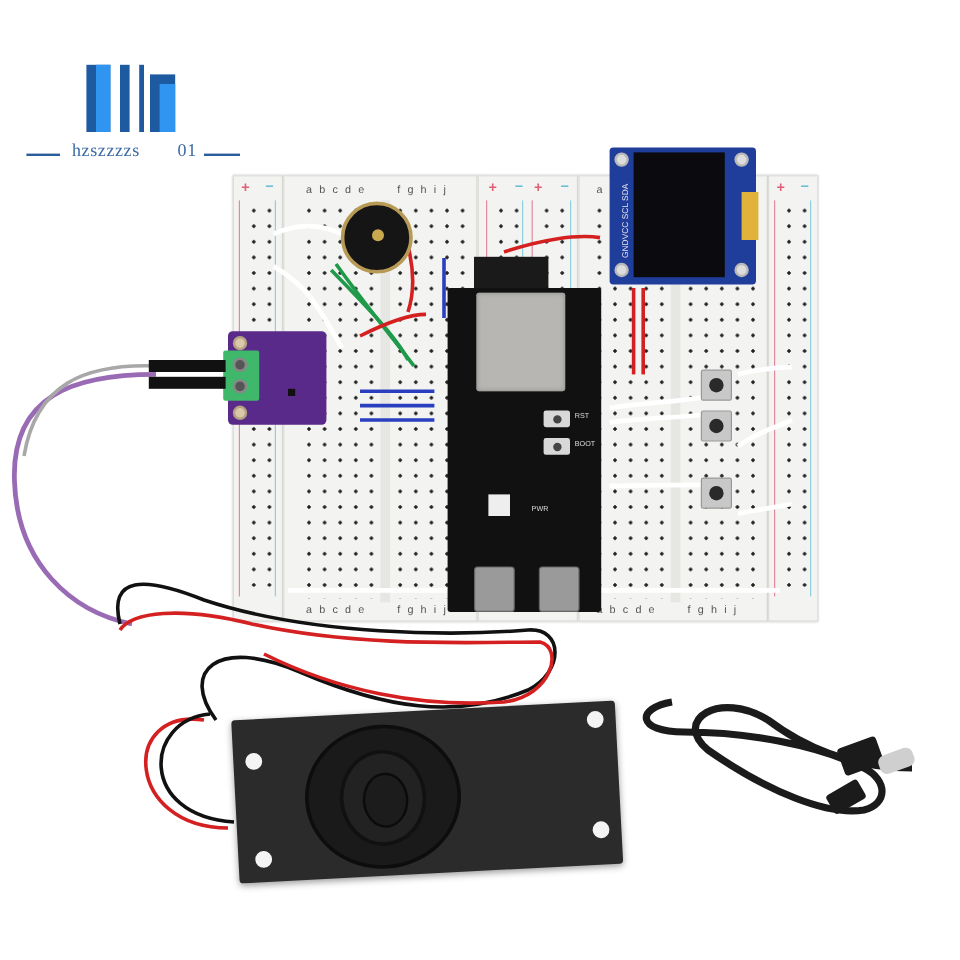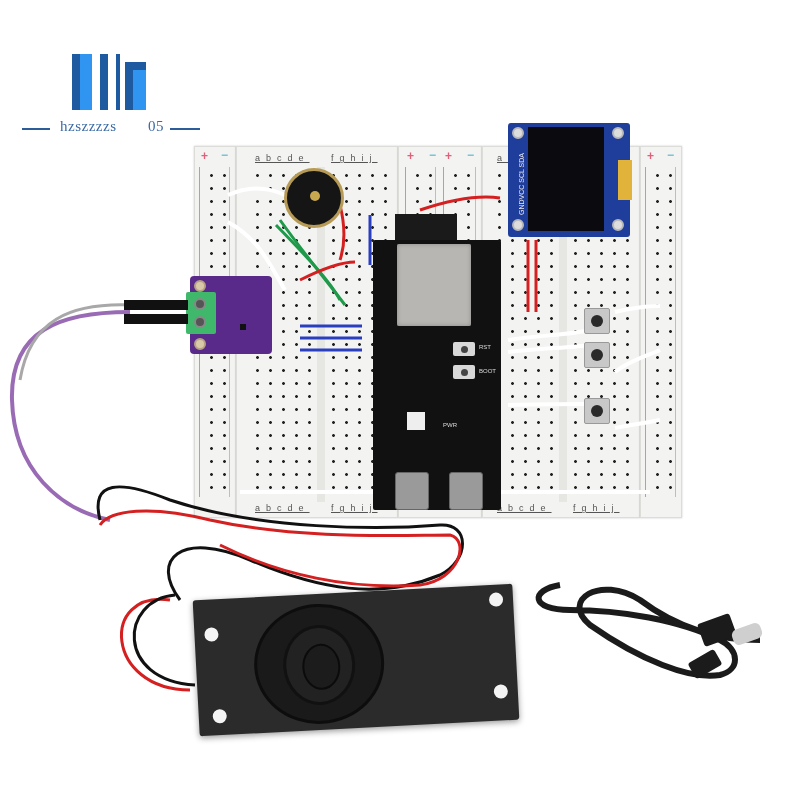--- a/index.html
+++ b/index.html
@@ -9,21 +9,21 @@
   .wm-bar{position:absolute;background:#1e5aa0;}
   .wm-bar-light{position:absolute;background:#2f95f0;}
   .wm-line{position:absolute;height:2px;background:#2a5d9a;top:128px;}
   .wm-text{position:absolute;top:118px;font-family:"Liberation Serif",serif;font-size:15px;color:#3b6aa5;letter-spacing:0.5px;}
   
   .bb{position:absolute;background:#f3f3f1;border:1px solid #dcdcd8;box-shadow:0 0 2px #ccc;}
   .rail-line-red{position:absolute;width:1px;background:#e08aa0;}
   .rail-line-blue{position:absolute;width:1px;background:#8fd0e0;}
   .holes{position:absolute;background-image:radial-gradient(#222 1.2px, transparent 1.6px);background-size:13px 13px;}
   .channel{position:absolute;background:#e6e6e3;}
-  .colhdr{position:absolute;font-size:9px;color:#555;letter-spacing:6px;text-decoration:underline;}
+  .colhdr{position:absolute;font-size:9px;color:#555;letter-spacing:6px;}
   .plus{position:absolute;color:#e0607a;font-size:12px;font-weight:bold;}
   .minus{position:absolute;color:#6bc0d8;font-size:12px;font-weight:bold;}
   
   .oled-pcb{position:absolute;background:#1f3d9a;border-radius:3px;}
   .oled-screen{position:absolute;background:#0b0b0f;}
   .oled-hole{position:absolute;width:12px;height:12px;border-radius:50%;background:#ddd;border:2px solid #b9b9b9;box-sizing:border-box;}
   .oled-label{position:absolute;color:#e6e6f0;font-size:7px;transform:rotate(-90deg);transform-origin:left top;white-space:nowrap;}
   
   .esp{position:absolute;background:#111;border-radius:2px;}
   .esp-ant{position:absolute;background:#1a1a1a;}
@@ -52,21 +52,21 @@
 
 <div>
   <div class="wm-bar" style="left:72px;top:54px;width:20px;height:56px;"></div>
   <div class="wm-bar-light" style="left:80px;top:54px;width:12px;height:56px;"></div>
   <div class="wm-bar" style="left:100px;top:54px;width:8px;height:56px;"></div>
   <div class="wm-bar" style="left:116px;top:54px;width:4px;height:56px;"></div>
   <div class="wm-bar" style="left:125px;top:62px;width:21px;height:48px;"></div>
   <div class="wm-bar-light" style="left:133px;top:70px;width:13px;height:40px;"></div>
   <div class="wm-line" style="left:22px;width:28px;"></div>
   <span class="wm-text" style="left:60px;">hzszzzzs</span>
-  <span class="wm-text" style="left:148px;">05</span>
+  <span class="wm-text" style="left:148px;">01</span>
   <div class="wm-line" style="left:170px;width:30px;"></div>
 </div>
 
 <div>
 
   <div class="bb" style="left:194px;top:146px;width:40px;height:370px;">
     <span class="plus" style="left:6px;top:2px;">+</span>
     <span class="minus" style="left:26px;top:1px;">−</span>
     <div class="rail-line-red" style="left:4px;top:20px;height:330px;"></div>
     <div class="rail-line-blue" style="left:34px;top:20px;height:330px;"></div>

